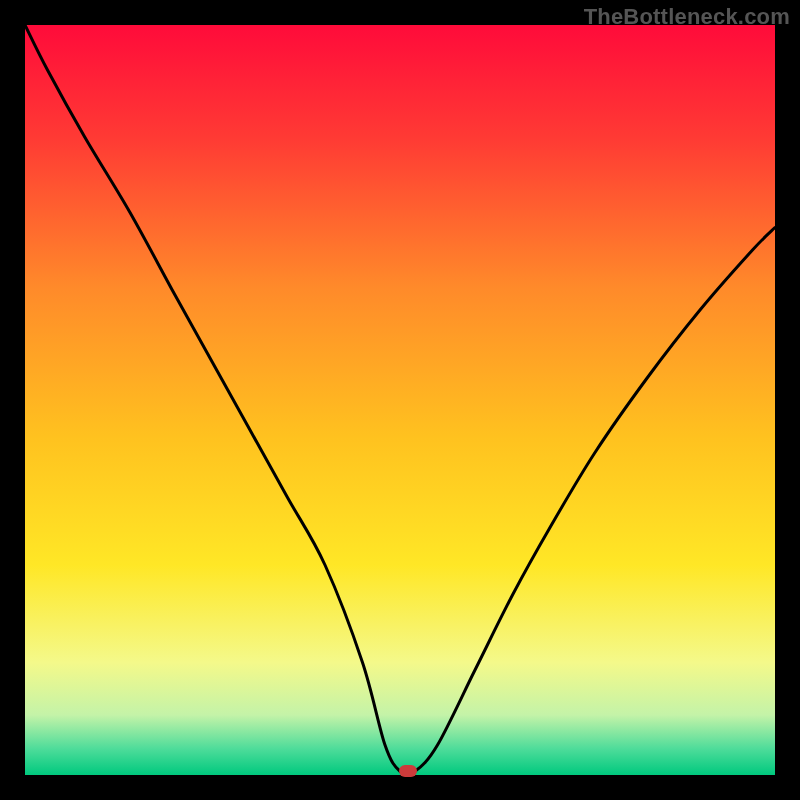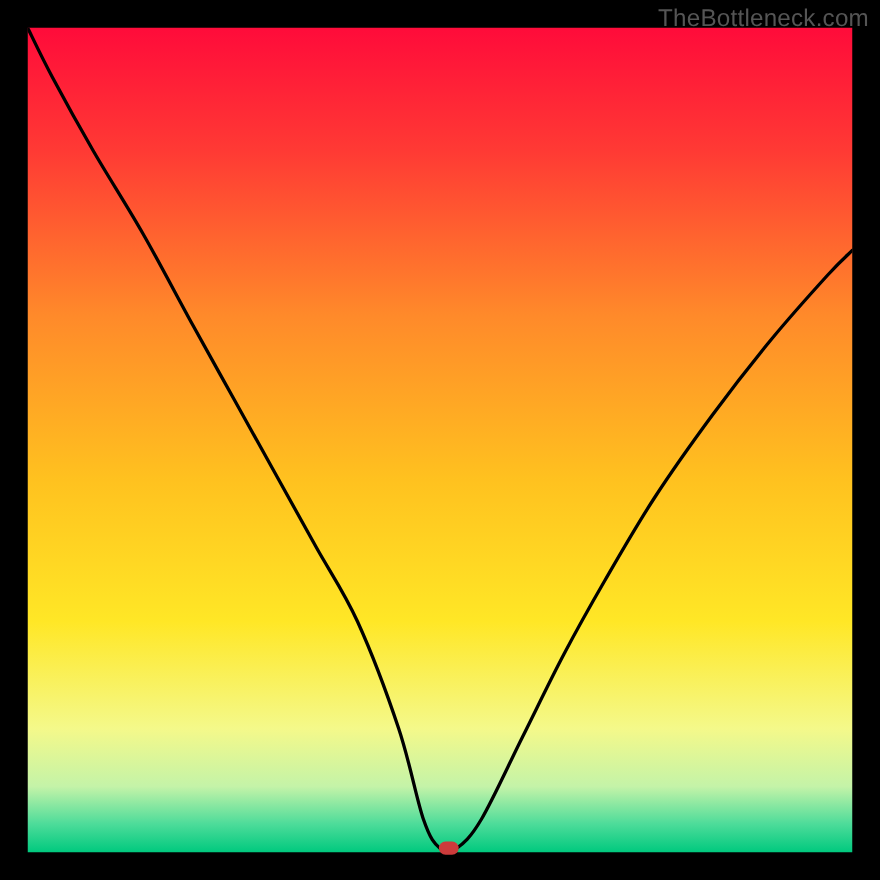--- a/index.html
+++ b/index.html
@@ -16,21 +16,21 @@
     width: 800px;
     height: 800px;
     background: #000;
   }
   .watermark {
     position: absolute;
     top: 4px;
     right: 10px;
     color: #555;
     font-size: 22px;
-    font-weight: 400;
+    font-weight: 700;
     letter-spacing: 0.2px;
     user-select: none;
   }
   .plot {
     position: absolute;
     left: 25px;
     top: 25px;
     width: 750px;
     height: 750px;
   }

